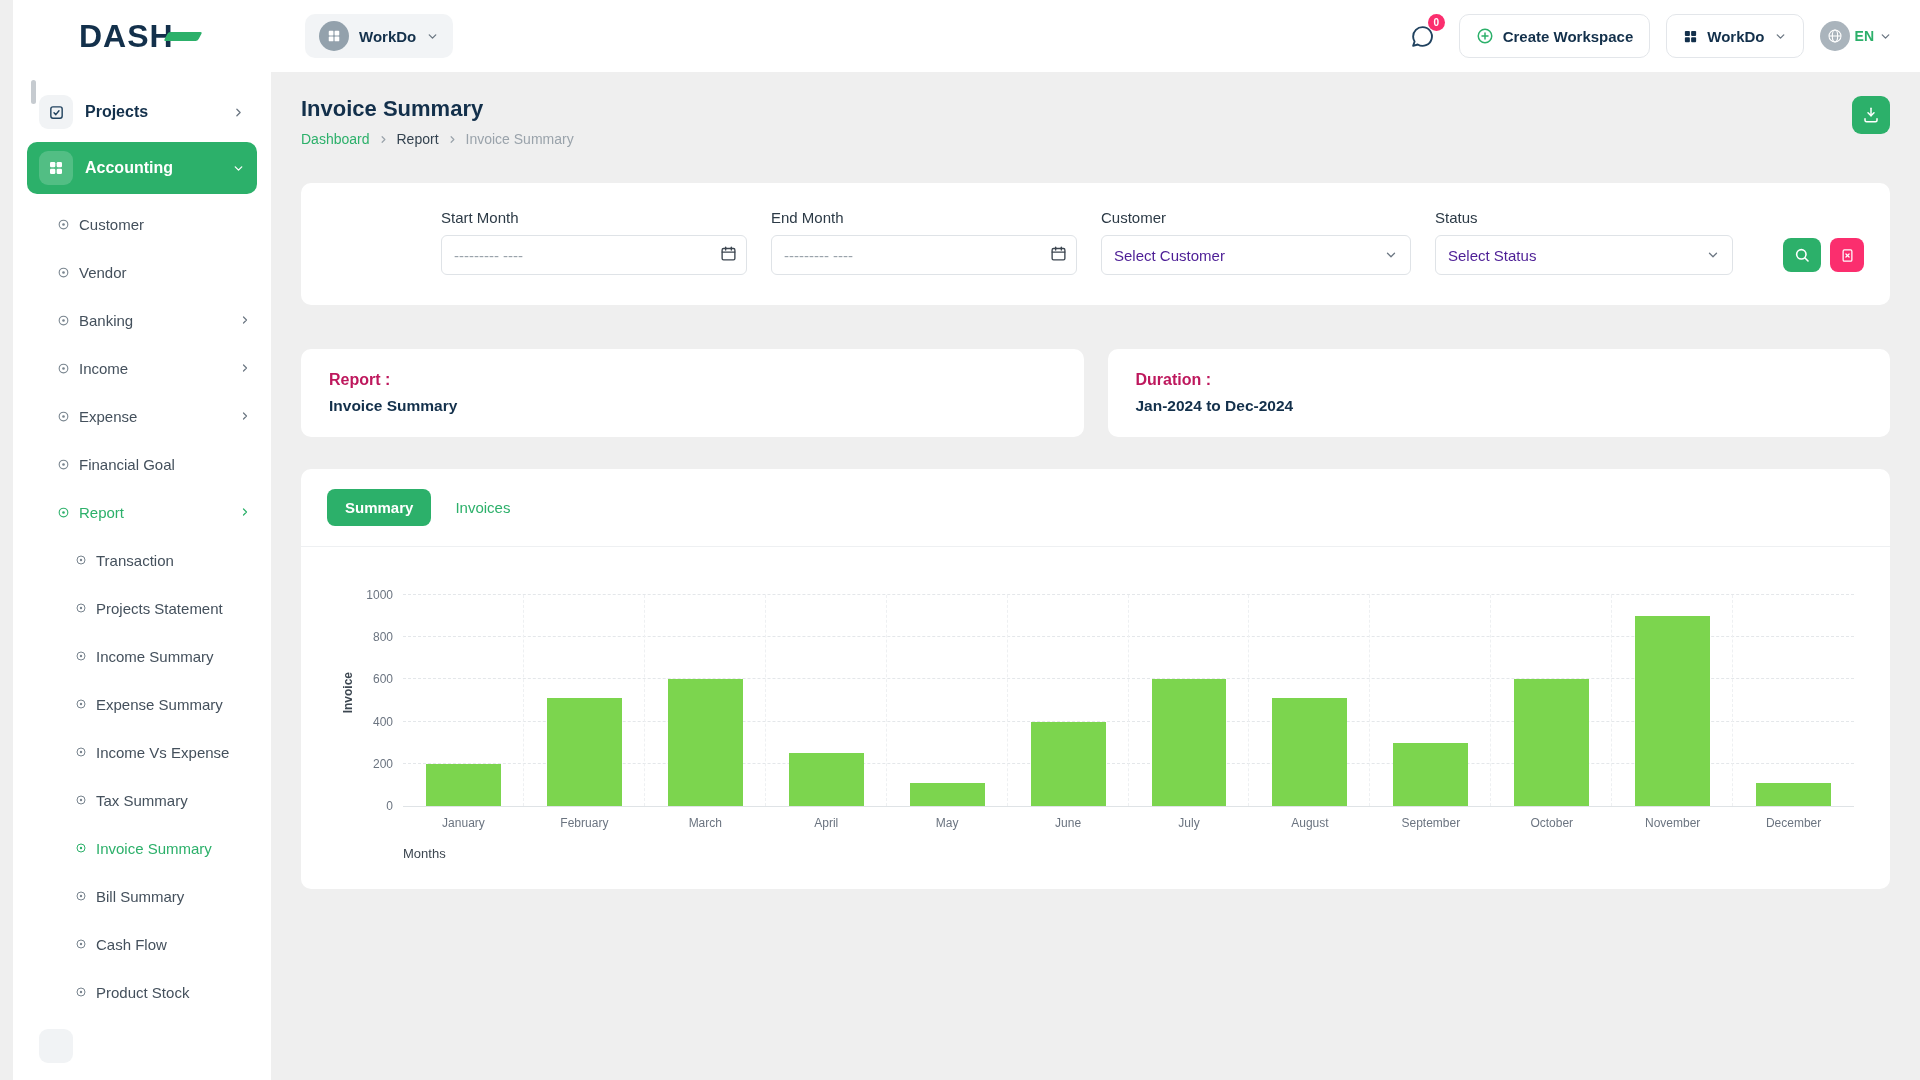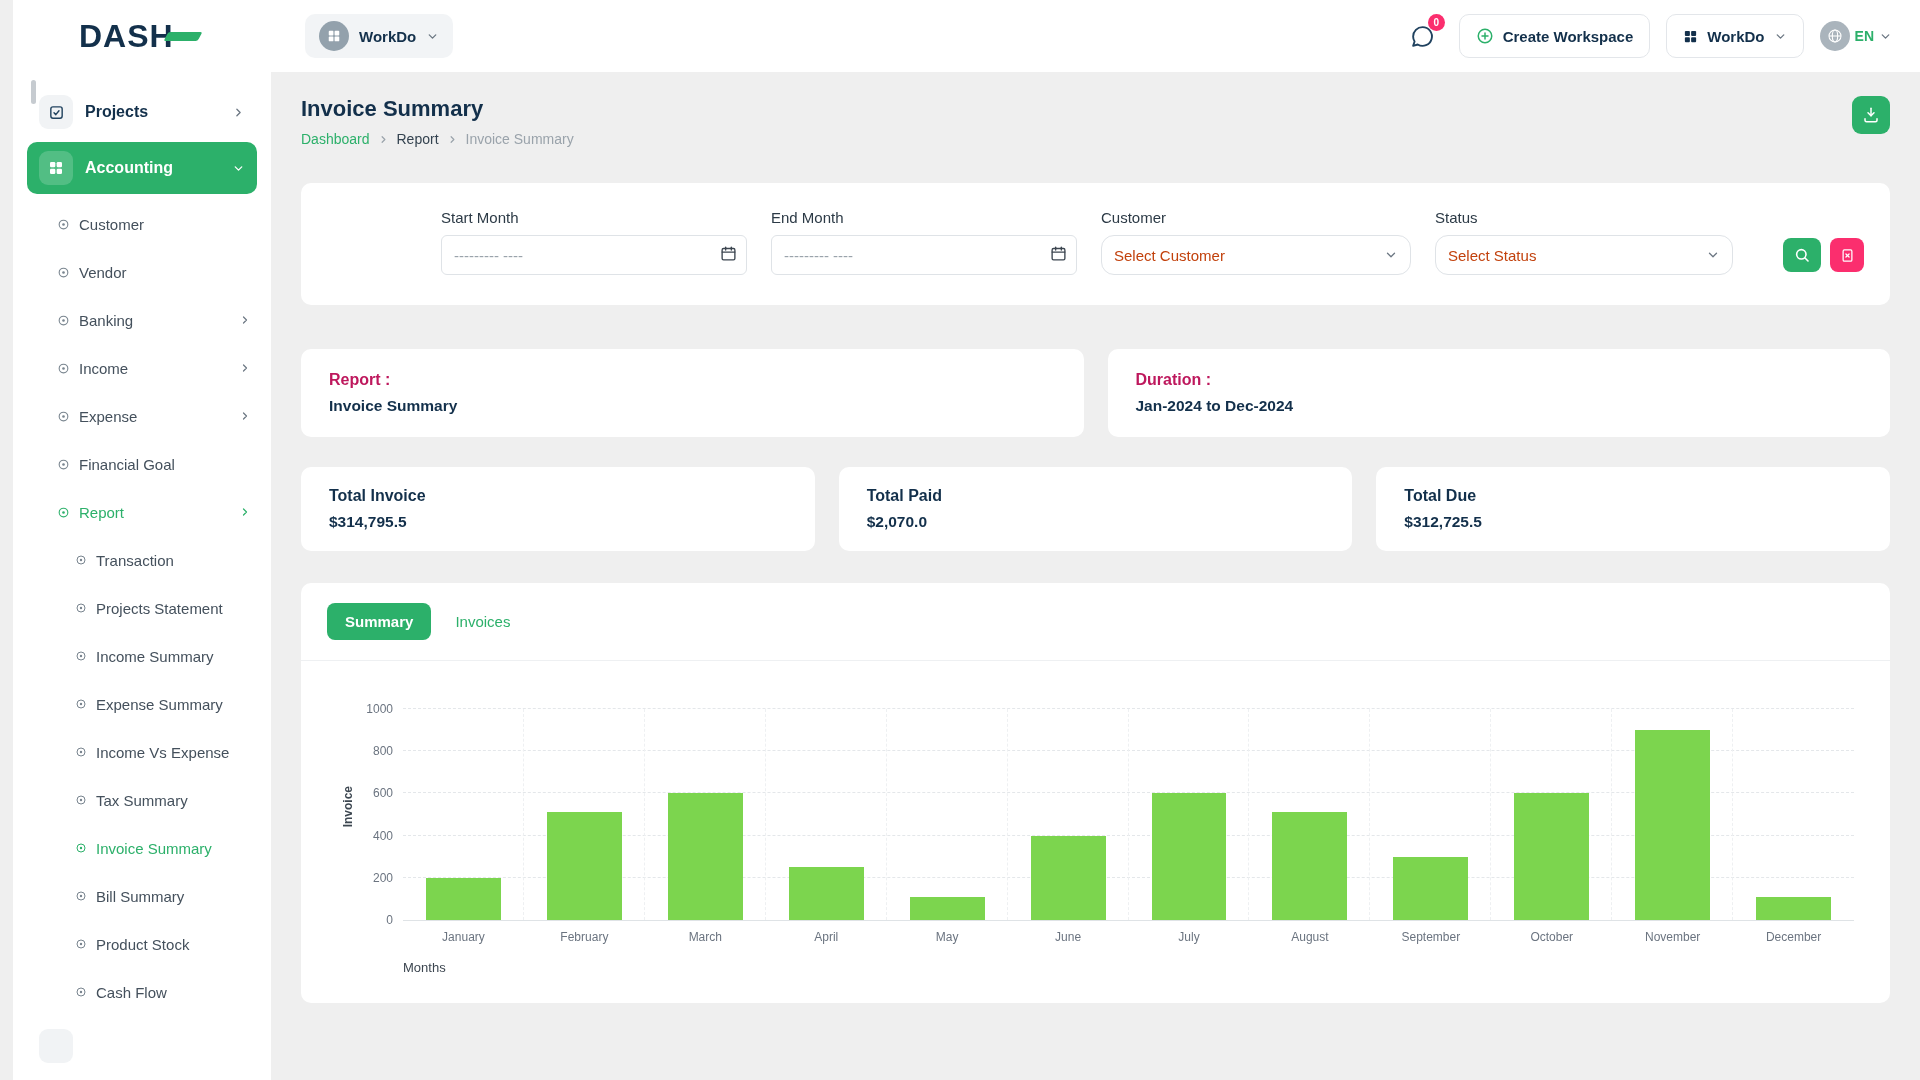--- a/index.html
+++ b/index.html
@@ -63,21 +63,21 @@
   .card { background:var(--card); border-radius:10px; }
 
   .filter-card { margin-top:36px; padding:26px 26px 30px 26px; display:flex; align-items:flex-end; }
   .f-spacer { width:170px; }
   .f-field { margin-right:24px; }
   .f-label { font-size:15px; color:#2c3a46; margin-bottom:9px; font-weight:500;}
   .f-input { position:relative; width:306px; }
   .f-input input { width:100%; height:40px; border:1px solid #dfe3e7; border-radius:6px; padding:0 36px 0 12px; font-size:15px; color:#4f5a63; font-family:inherit; background:#fff;}
   .f-input input::placeholder { color:#9aa3ab; }
   .f-cal { position:absolute; right:10px; top:10px; color:#3c4650; pointer-events:none;}
-  .f-select { width:310px; height:40px; border:1px solid #dfe3e7; border-radius:13px; display:flex; align-items:center; justify-content:space-between; padding:0 12px; font-size:15px; color:#c2410c; cursor:pointer; background:#fff;}
+  .f-select { width:310px; height:40px; border:1px solid #dfe3e7; border-radius:6px; display:flex; align-items:center; justify-content:space-between; padding:0 12px; font-size:15px; color:#4c1d95; cursor:pointer; background:#fff;}
   .f-select.status { width:298px; }
   .f-actions { display:flex; gap:9px; margin-left:26px; margin-bottom:3px; }
   .sq-btn { width:38px; height:34px; border-radius:8px; border:none; display:flex; align-items:center; justify-content:center; color:#fff; cursor:pointer;}
   .sq-btn.search { background:var(--green); }
   .sq-btn.reset { background:var(--pink); width:34px; }
 
   .two-cards { display:flex; gap:24px; margin-top:44px; }
   .two-cards .card { flex:1; padding:22px 28px; }
   .mini-label { font-size:16px; font-weight:700; color:#be185d; }
   .mini-value { font-size:15.5px; font-weight:700; color:#13304b; margin-top:8px; }
@@ -385,30 +385,30 @@
             </span>
           <span>Bill Summary</span>
         </div>
         <div class="sub-item">
           <span class="dot">
               <svg width="12" height="12" viewBox="0 0 24 24" fill="none" stroke="currentColor" stroke-width="2">
                 <circle cx="12" cy="12" r="8"></circle>
                 <circle cx="12" cy="12" r="2.4" fill="currentColor" stroke="none"></circle>
               </svg>
             </span>
+          <span>Cash Flow</span>
+        </div>
+        <div class="sub-item">
+          <span class="dot">
+              <svg width="12" height="12" viewBox="0 0 24 24" fill="none" stroke="currentColor" stroke-width="2">
+                <circle cx="12" cy="12" r="8"></circle>
+                <circle cx="12" cy="12" r="2.4" fill="currentColor" stroke="none"></circle>
+              </svg>
+            </span>
           <span>Product Stock</span>
-        </div>
-        <div class="sub-item">
-          <span class="dot">
-              <svg width="12" height="12" viewBox="0 0 24 24" fill="none" stroke="currentColor" stroke-width="2">
-                <circle cx="12" cy="12" r="8"></circle>
-                <circle cx="12" cy="12" r="2.4" fill="currentColor" stroke="none"></circle>
-              </svg>
-            </span>
-          <span>Cash Flow</span>
         </div>
       </div>
     </div>
 
     <div class="side-item">
       <span class="tile">
         
       </span>
 
     </div>
@@ -528,34 +528,20 @@
       <div class="card">
         <div class="mini-label">Report :</div>
         <div class="mini-value">Invoice Summary</div>
       </div>
       <div class="card">
         <div class="mini-label">Duration :</div>
         <div class="mini-value">Jan-2024 to Dec-2024</div>
       </div>
     </div>
 
-    <div class="stat-row">
-      <div class="card stat-card">
-        <div class="stat-label">Total Invoice</div>
-        <div class="stat-value">$314,795.5</div>
-      </div>
-      <div class="card stat-card">
-        <div class="stat-label">Total Paid</div>
-        <div class="stat-value">$2,070.0</div>
-      </div>
-      <div class="card stat-card">
-        <div class="stat-label">Total Due</div>
-        <div class="stat-value">$312,725.5</div>
-      </div>
-    </div>
 
     <div class="card chart-card">
       <div class="tab-row">
         <button class="tab-btn active">Summary</button>
         <button class="tab-btn plain">Invoices</button>
       </div>
       <div class="chart-wrap">
         <div class="y-title">Invoice</div>
         <div class="chart-body">
           <div class="plot">

